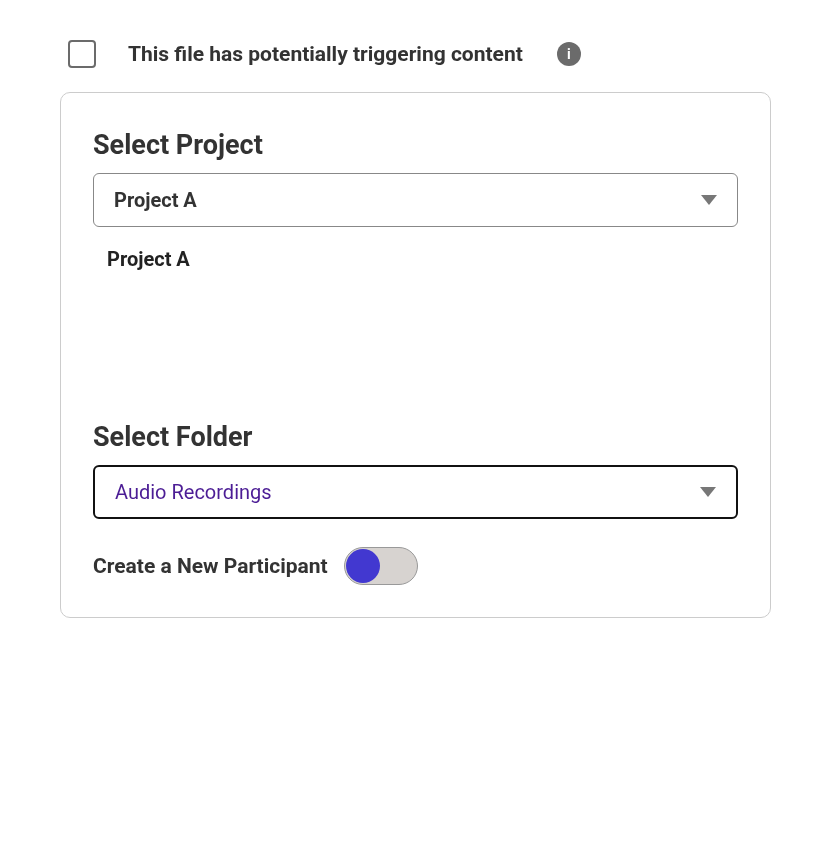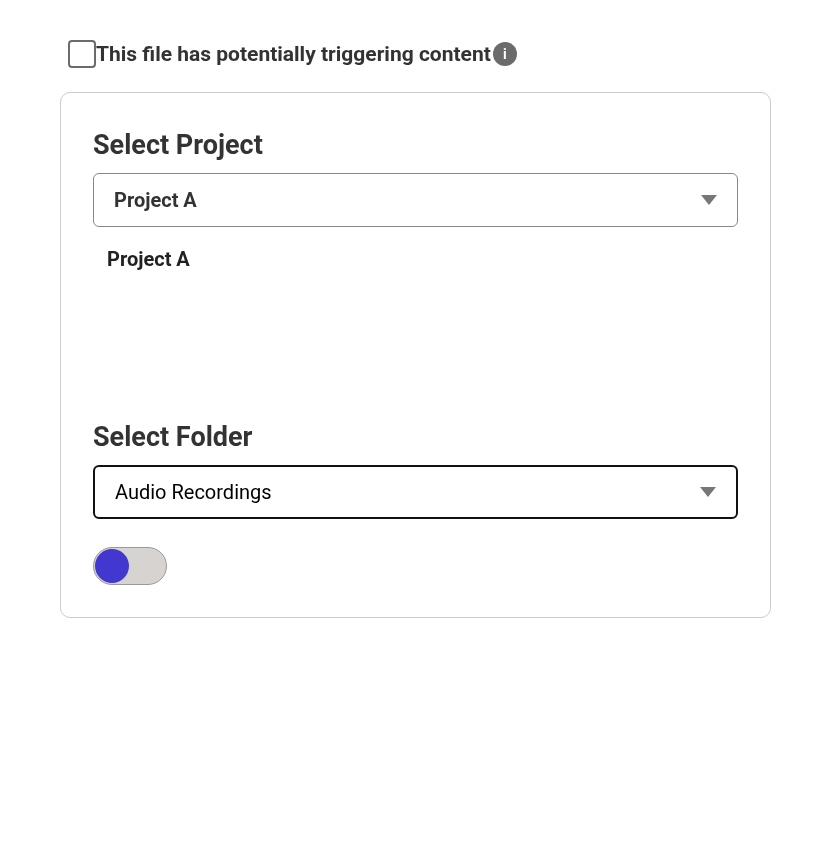--- a/index.html
+++ b/index.html
@@ -6,21 +6,21 @@
     body {
       font-family: -apple-system, BlinkMacSystemFont, "Segoe UI", Roboto, Arial, sans-serif;
       background: #fff;
       padding: 40px 60px;
       width: 831px;
     }
 
     .checkbox-row {
       display: flex;
       align-items: center;
-      gap: 0;
+      gap: 32px;
       margin-bottom: 24px;
       padding-left: 8px;
     }
     .checkbox {
       width: 28px;
       height: 28px;
       border: 2px solid #6b6b6b;
       border-radius: 4px;
       background: #fff;
       cursor: pointer;
@@ -76,21 +76,21 @@
     .select-box.thin-border {
       border: 1.5px solid #888;
     }
     .select-box.thick-border {
       border: 2.5px solid #111;
     }
     .select-box.bold-text {
       font-weight: 700;
     }
     .select-box.light-text {
-      color: #000000;
+      color: #4c1d95;
       font-weight: 400;
       gap: 10px;
     }
 
     .caret {
       width: 0;
       height: 0;
       border-left: 8px solid transparent;
       border-right: 8px solid transparent;
       border-top: 10px solid #777;
@@ -162,18 +162,19 @@
   <div class="field-group">
     <div class="field-label">Select Folder</div>
     <div class="select-box thick-border light-text">
       <span>Audio Recordings</span>
       <span class="caret"></span>
     </div>
   </div>
 
 
   <div class="toggle-row">
+    <span class="toggle-label">Create a New Participant</span>
     <div class="toggle">
       <div class="toggle-knob"></div>
     </div>
   </div>
 
 </div>
 
 </body></html>

